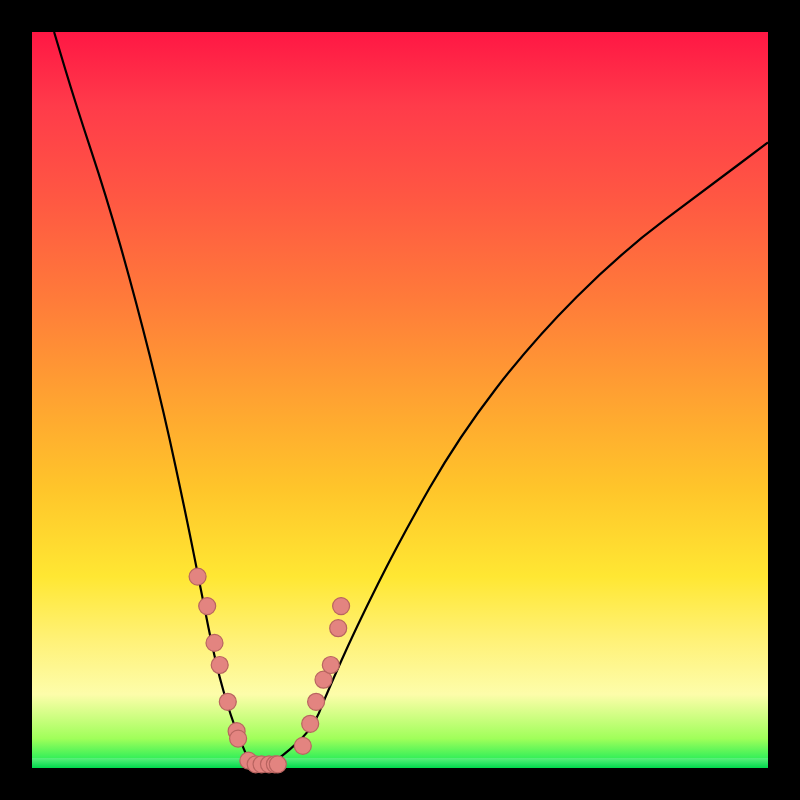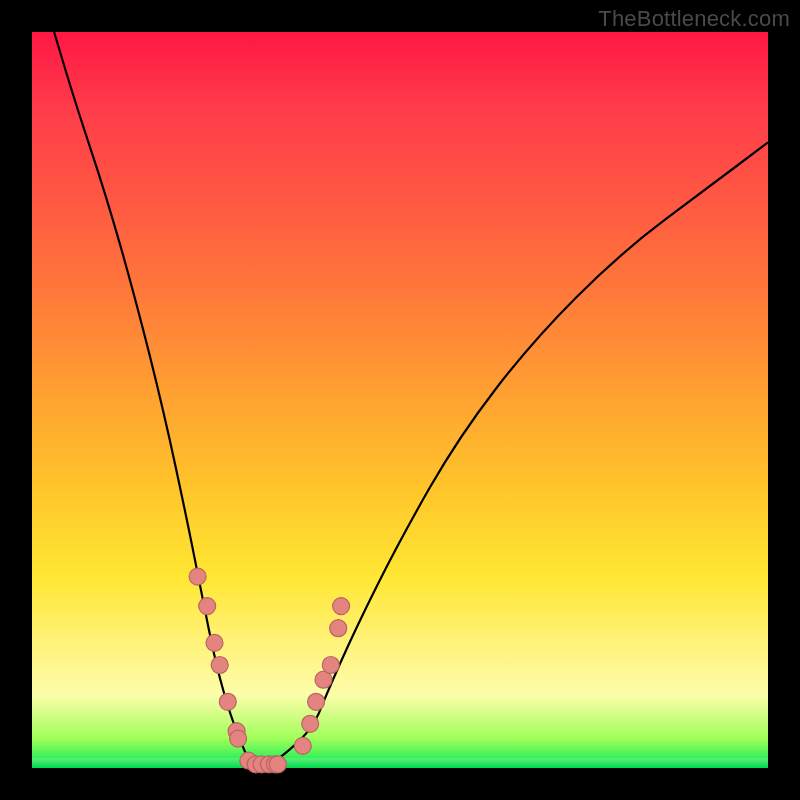--- a/index.html
+++ b/index.html
@@ -104,14 +104,13 @@
           <circle cx="278.2" cy="691.8" r="8.5" class="dot"></circle>
           <circle cx="284.1" cy="669.8" r="8.5" class="dot"></circle>
           <circle cx="291.5" cy="647.7" r="8.5" class="dot"></circle>
           <circle cx="298.8" cy="633.0" r="8.5" class="dot"></circle>
           <circle cx="306.2" cy="596.2" r="8.5" class="dot"></circle>
           <circle cx="309.1" cy="574.1" r="8.5" class="dot"></circle>
         </g>
     </svg>
 
   </div>
-  <div class="watermark">TheBottleneck.com</div>
 </div>
 
 </body></html>

